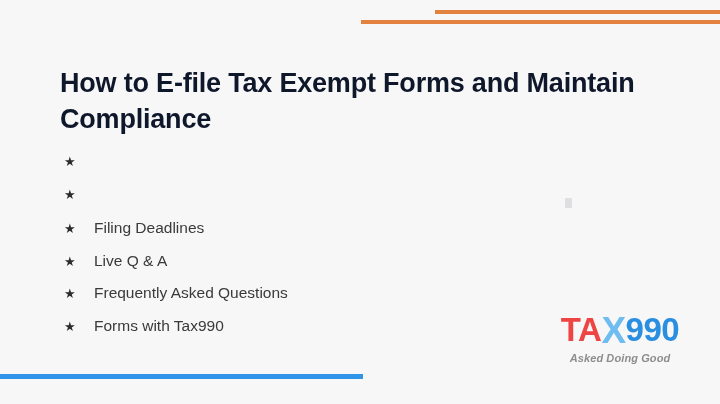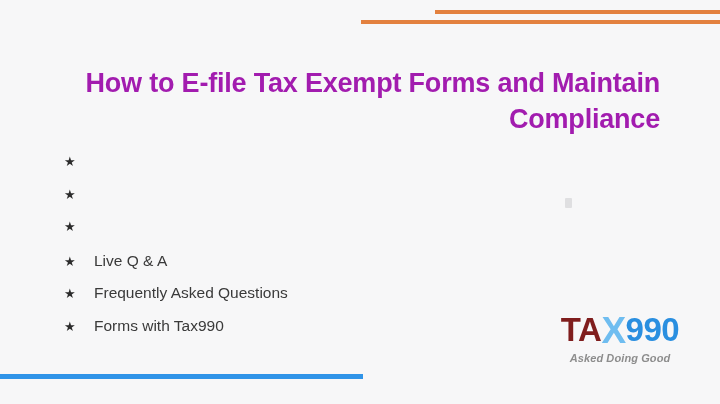--- a/index.html
+++ b/index.html
@@ -47,25 +47,25 @@
     height: 5px;
     background: #3094e8;
   }
 
   
   .title {
     position: absolute;
     left: 60px;
     top: 48px;
     width: 600px;
-    text-align: right;
+    text-align: left;
     font-size: 27px;
     font-weight: bold;
     line-height: 1.32;
-    color: #a21caf;
+    color: #0f172a;
     letter-spacing: -0.2px;
   }
 
   
   .bullets {
     position: absolute;
     left: 64px;
     top: 155px;
     margin: 0;
     padding: 0;
@@ -110,21 +110,21 @@
     width: 160px;
     text-align: center;
   }
   .logo-wordmark {
     font-size: 33px;
     font-weight: bold;
     letter-spacing: -0.5px;
     line-height: 1.05;
     white-space: nowrap;
   }
-  .logo-ta   { color: #7f1d1d; }
+  .logo-ta   { color: #ef4444; }
   .logo-x    { color: #6fbdf0; font-size: 37px; position: relative; top: 2px; }
   .logo-990  { color: #2a8fe0; margin-top: 48px; }
   .logo-tagline {
     margin-top: 3px;
     font-size: 11px;
     font-style: italic;
     font-weight: bold;
     color: #8d8d8d;
     letter-spacing: 0.1px;
     white-space: nowrap;
@@ -145,20 +145,21 @@
     <li class="bullet-row">
       <span class="bullet-star">★</span>
     </li>
 
     <li class="bullet-row">
       <span class="bullet-star">★</span>
     </li>
 
     <li class="bullet-row">
       <span class="bullet-star">★</span>
+      <span class="bullet-text">Filing Deadlines</span>
     </li>
 
     <li class="bullet-row">
       <span class="bullet-star">★</span>
       <span class="bullet-text">Live Q &amp; A</span>
     </li>
 
     <li class="bullet-row">
       <span class="bullet-star">★</span>
       <span class="bullet-text">Frequently Asked Questions</span>

